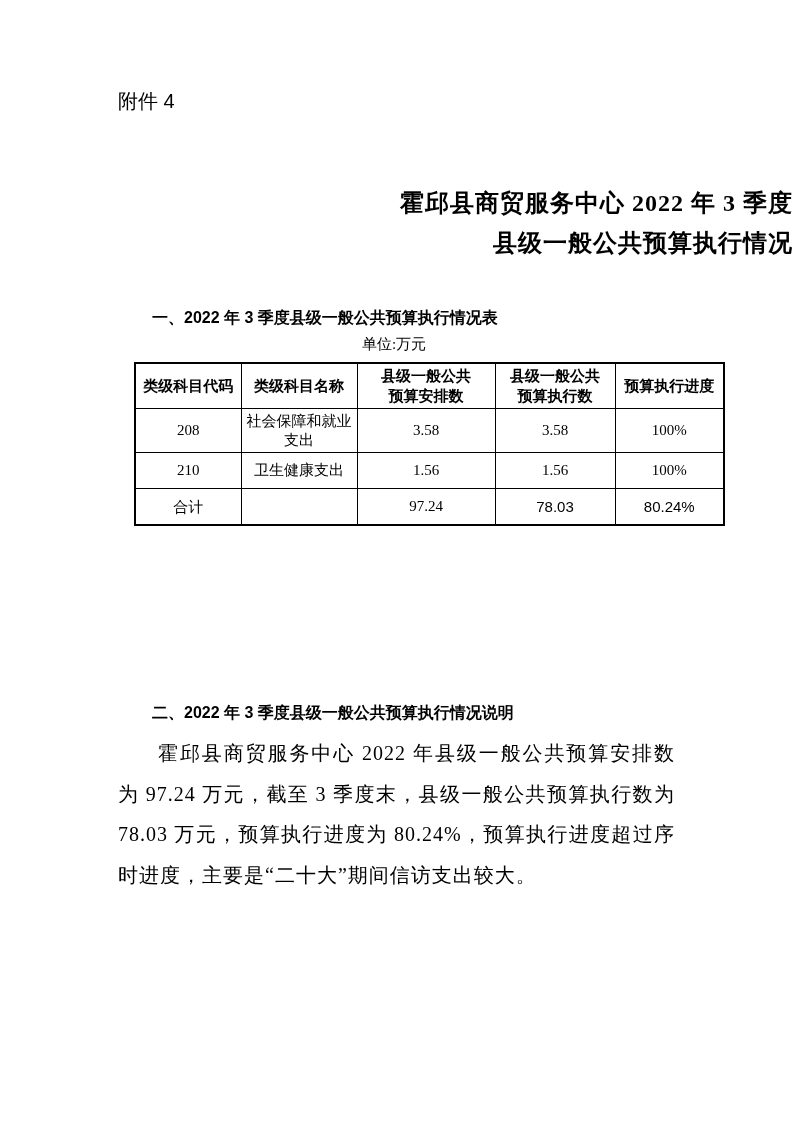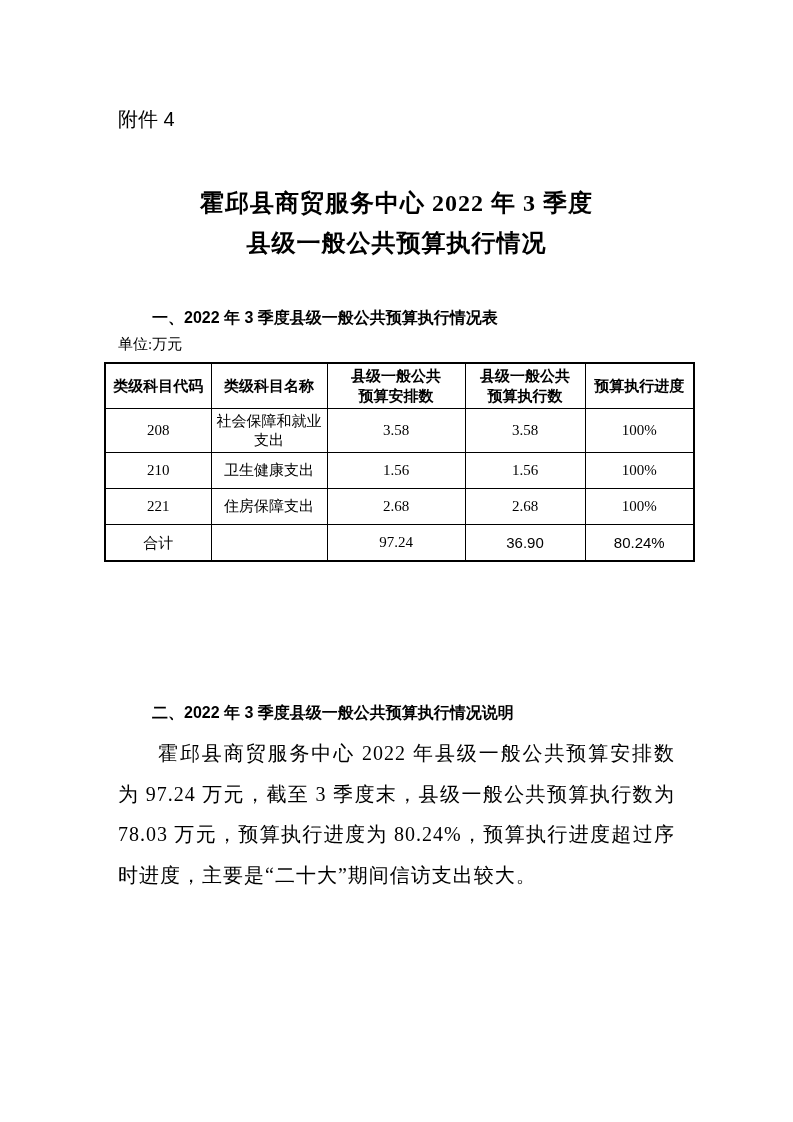--- a/index.html
+++ b/index.html
@@ -4,45 +4,45 @@
 <style>
   html,body { margin:0; padding:0; }
   body {
     width:793px; height:1122px;
     background:#ffffff; color:#000;
     position:relative; overflow:hidden;
     font-family:"Liberation Serif","DejaVu Serif",serif;
   }
 
   .attachment {
-    position:absolute; left:118px; top:106px;
+    position:absolute; left:118px; top:88px;
     font-size:20px; line-height:26px;
     font-family:"Liberation Sans","DejaVu Sans",sans-serif;
   }
   .doc-title {
     position:absolute; left:0; top:183px; width:793px;
-    text-align:center; font-weight:bold;
+    text-align:right; font-weight:bold;
     font-size:24px; line-height:40px; letter-spacing:1px;
   }
   .section-heading {
     position:absolute; left:152px;
     font-size:16px; line-height:26px; font-weight:600;
     font-family:"Liberation Sans","DejaVu Sans",sans-serif;
     white-space:nowrap;
   }
   #section1-heading { top:305px; }
   #section2-heading { top:700px; }
 
   .unit-label {
     position:absolute; left:118px; top:335px; width:552px;
-    text-align:left; font-size:15px; line-height:18px;
+    text-align:center; font-size:15px; line-height:18px;
   }
 
   table.budget {
-    position:absolute; left:104px; top:362px;
+    position:absolute; left:134px; top:362px;
     width:589px; border-collapse:collapse; table-layout:fixed;
     border:2px solid #000;
   }
   table.budget th, table.budget td {
     border:1px solid #000;
     text-align:center; vertical-align:middle;
     font-size:15px; padding:0 2px;
     overflow:hidden;
   }
   table.budget thead th {
@@ -109,32 +109,25 @@
       <td>3.58</td>
       <td>100%</td>
     </tr>
     <tr class="row-short">
       <td>210</td>
       <td>卫生健康支出</td>
       <td>1.56</td>
       <td>1.56</td>
       <td>100%</td>
     </tr>
-    <tr class="row-short">
-      <td>221</td>
-      <td>住房保障支出</td>
-      <td>2.68</td>
-      <td>2.68</td>
-      <td>100%</td>
-    </tr>
     <tr class="total-row">
       <td>合计</td>
       <td></td>
       <td class="serif-num">97.24</td>
-      <td>36.90</td>
+      <td>78.03</td>
       <td>80.24%</td>
     </tr>
   </tbody>
 </table>
 
 <div class="section-heading" id="section2-heading">二、2022 年 3 季度县级一般公共预算执行情况说明</div>
 
 <div class="body-paragraph">霍邱县商贸服务中心 2022 年县级一般公共预算安排数为 97.24 万元，截至 3 季度末，县级一般公共预算执行数为 78.03 万元，预算执行进度为 80.24%，预算执行进度超过序时进度，主要是“二十大”期间信访支出较大。</div>
 
 </body></html>

